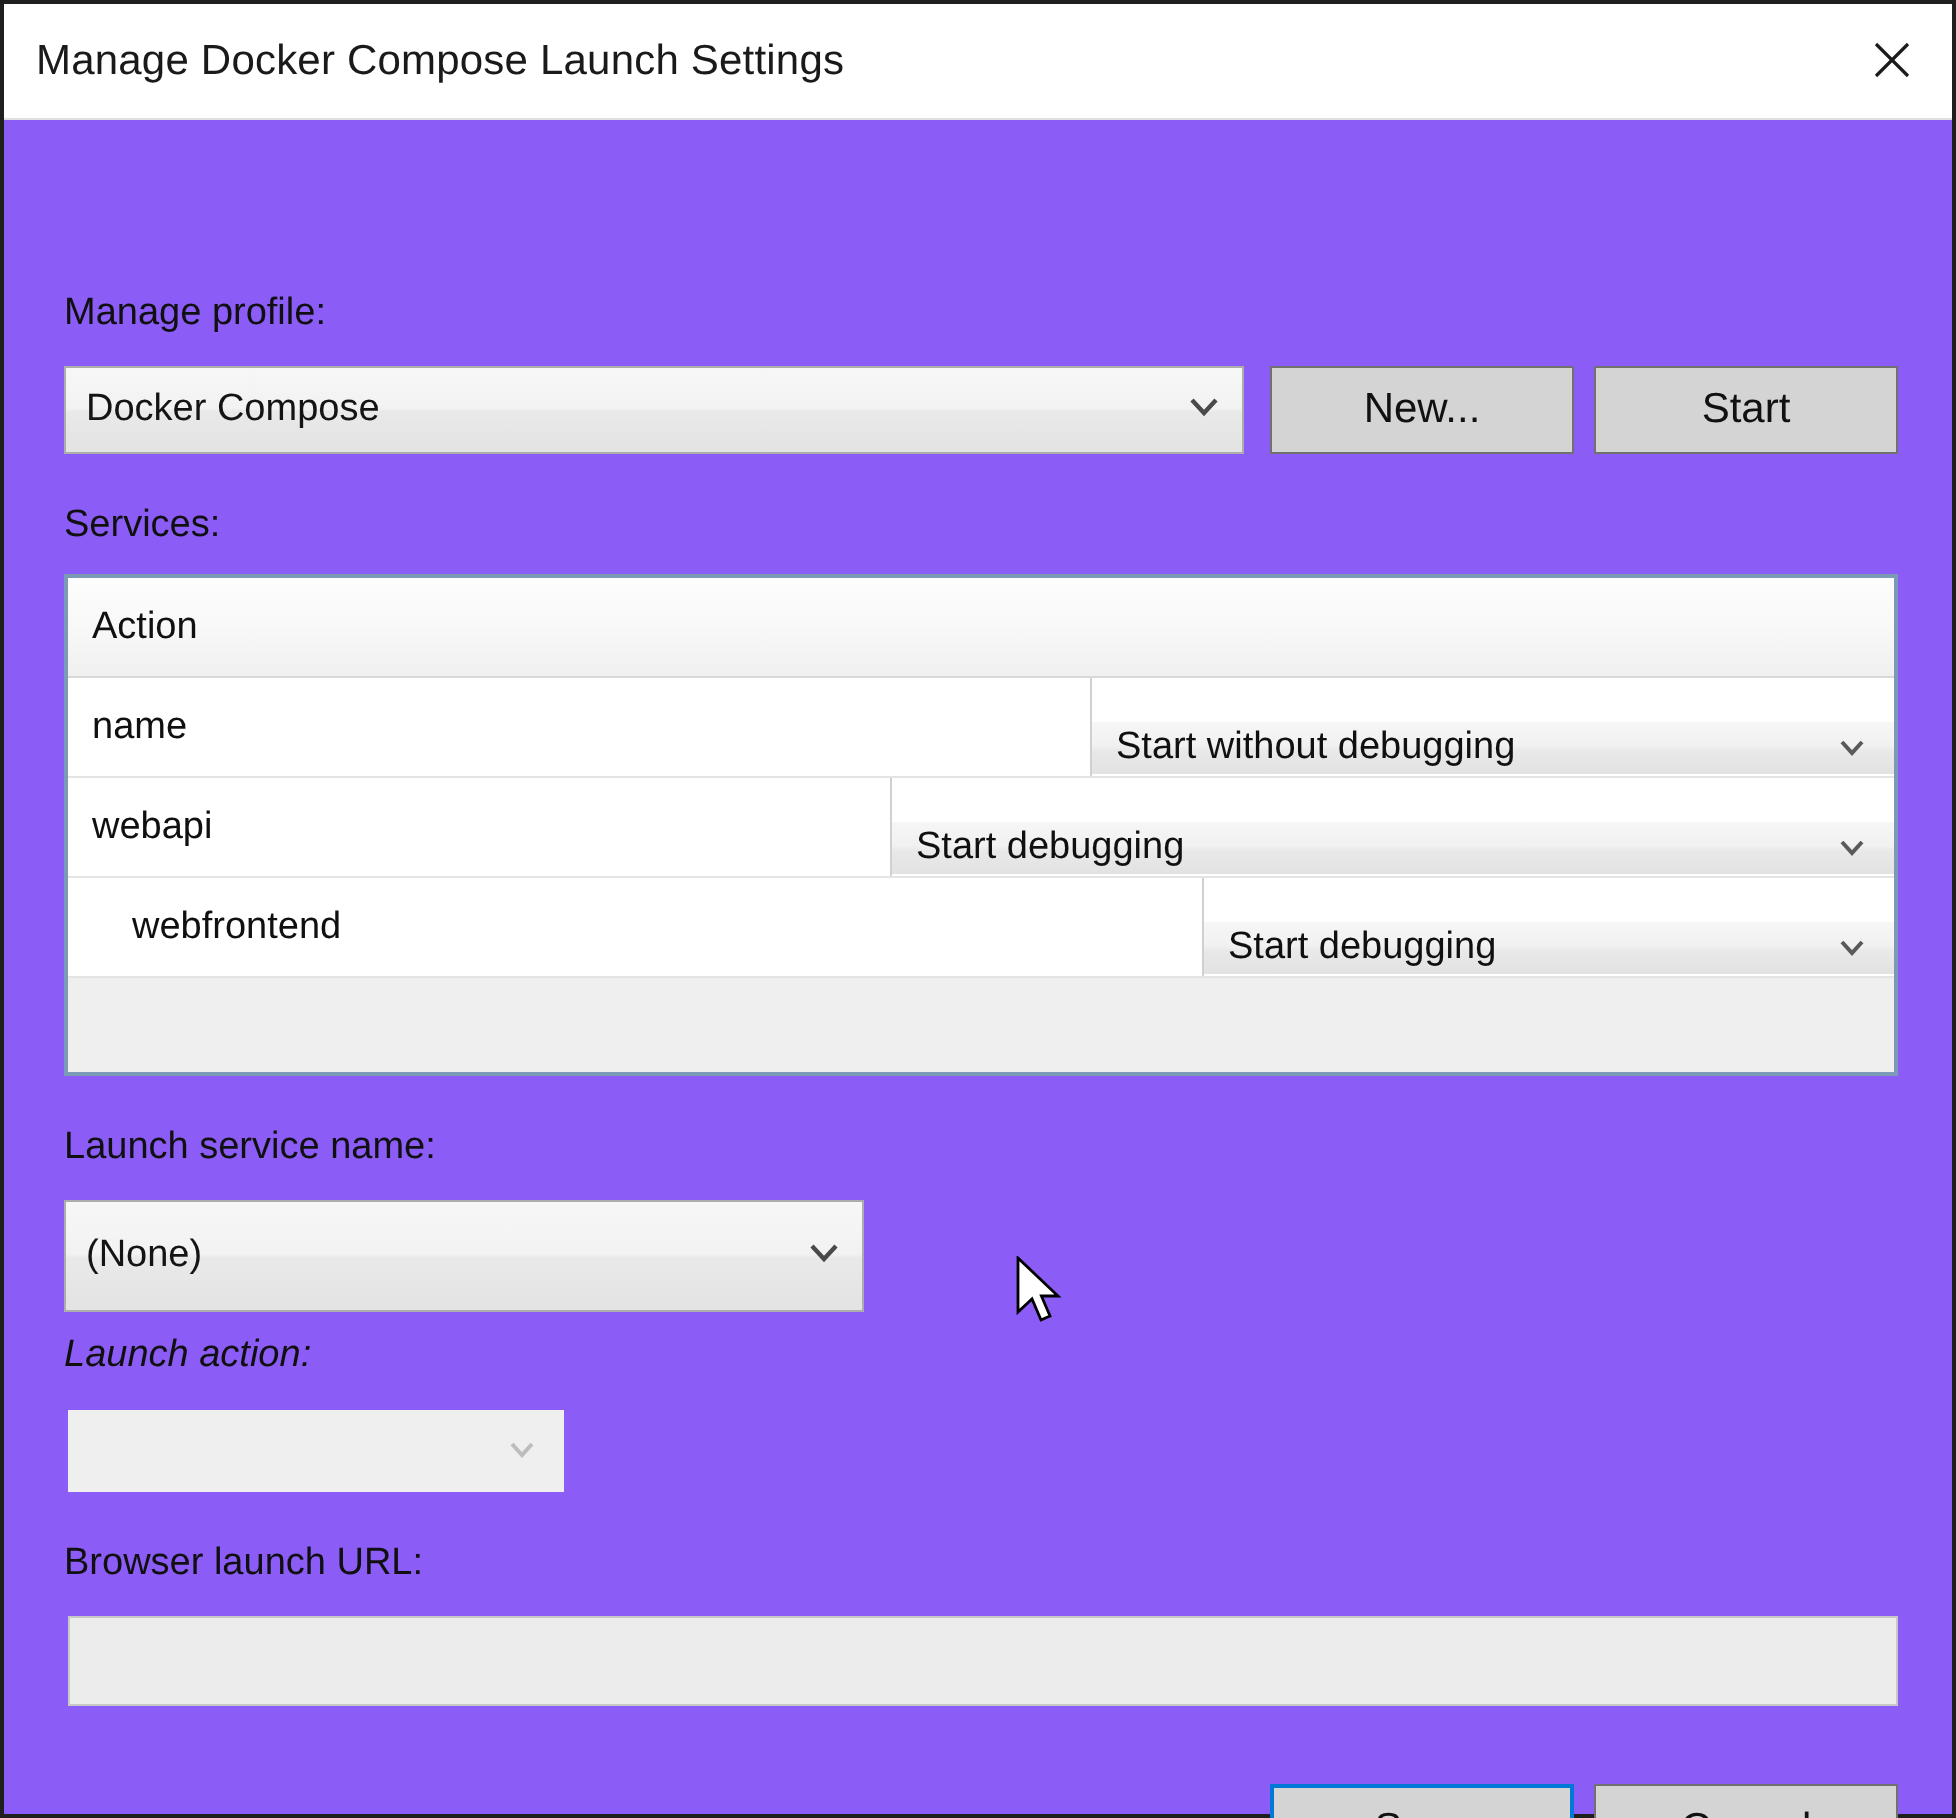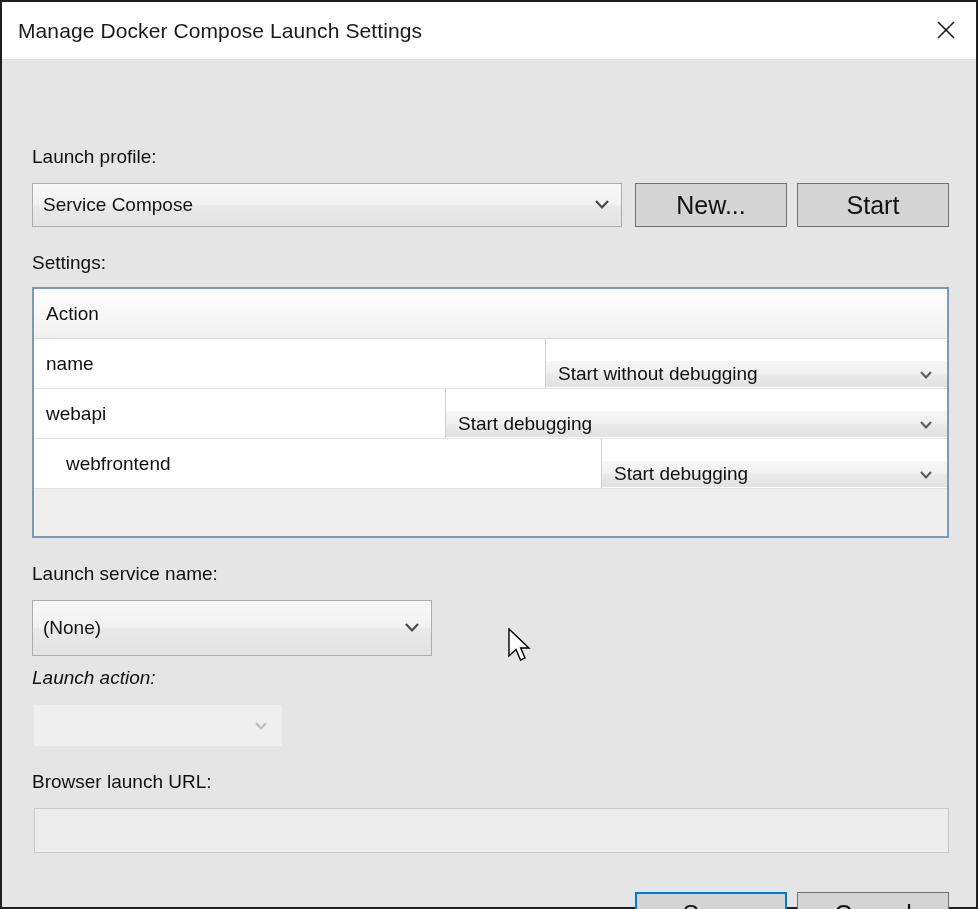--- a/index.html
+++ b/index.html
@@ -14,21 +14,21 @@
     overflow: hidden;
   }
 
   .dialog {
     position: absolute;
     left: 0; top: 0;
     width: 978px;
     height: 909px;
     box-sizing: border-box;
     border: 2px solid #1f1f1f;
-    background: #e5e5e5;
+    background: #8b5cf6;
     display: flex;
     flex-direction: column;
   }
 
   
   .titlebar {
     height: 57px;
     background: #ffffff;
     border-bottom: 1px solid #e0e0e0;
     display: flex;
@@ -95,21 +95,21 @@
   .combo.disabled {
     border: none;
     background: #efefef;
   }
 
   
   .btn {
     box-sizing: border-box;
     background: #d4d4d4;
     border: 1px solid #707070;
-    font-size: 25px;
+    font-size: 21px;
     color: #111111;
     display: flex;
     align-items: center;
     justify-content: center;
     cursor: default;
     white-space: nowrap;
     font-family: "Liberation Sans", sans-serif;
   }
   .btn.focus {
     border: 2px solid #0078d7;
@@ -210,36 +210,36 @@
         <svg width="22" height="22" viewBox="0 0 22 22">
           <line x1="3" y1="3" x2="19" y2="19" stroke="#1a1a1a" stroke-width="1.6"></line>
           <line x1="19" y1="3" x2="3" y2="19" stroke="#1a1a1a" stroke-width="1.6"></line>
         </svg>
       </span>
     </div>
   </div>
 
   <div class="body">
 
-    <div class="label" style="position:absolute; left:30px; top:86px;">Launch profile:</div>
+    <div class="label" style="position:absolute; left:30px; top:86px;">Manage profile:</div>
 
     <div class="combo" style="position:absolute; left:30px; top:123px; width:590px; height:44px;">
-      <span class="combo-text">Service Compose</span>
+      <span class="combo-text">Docker Compose</span>
       <span class="chev">
         <svg width="16" height="11" viewBox="0 0 16 11">
           <polyline points="2,2 8,8.5 14,2" fill="none" stroke="#4a4a4a" stroke-width="2.2"></polyline>
         </svg>
       </span>
     </div>
 
     <div class="btn" style="position:absolute; left:633px; top:123px; width:152px; height:44px;">New...</div>
 
     <div class="btn" style="position:absolute; left:795px; top:123px; width:152px; height:44px;">Start</div>
 
-    <div class="label" style="position:absolute; left:30px; top:192px;">Settings:</div>
+    <div class="label" style="position:absolute; left:30px; top:192px;">Services:</div>
 
     <div class="grid" style="left:30px; top:227px; width:917px; height:251px; display:flex; flex-direction:column;">
 
       <div class="grid-row grid-head">
         <div class="cell c2" style="flex:1 1 auto;">Action</div>
       </div>
 
       <div class="grid-row grid-body-row">
         <div class="cell-name" style="width:512px;">name</div>
         <div class="cell-action" style="flex:1 1 auto;">

